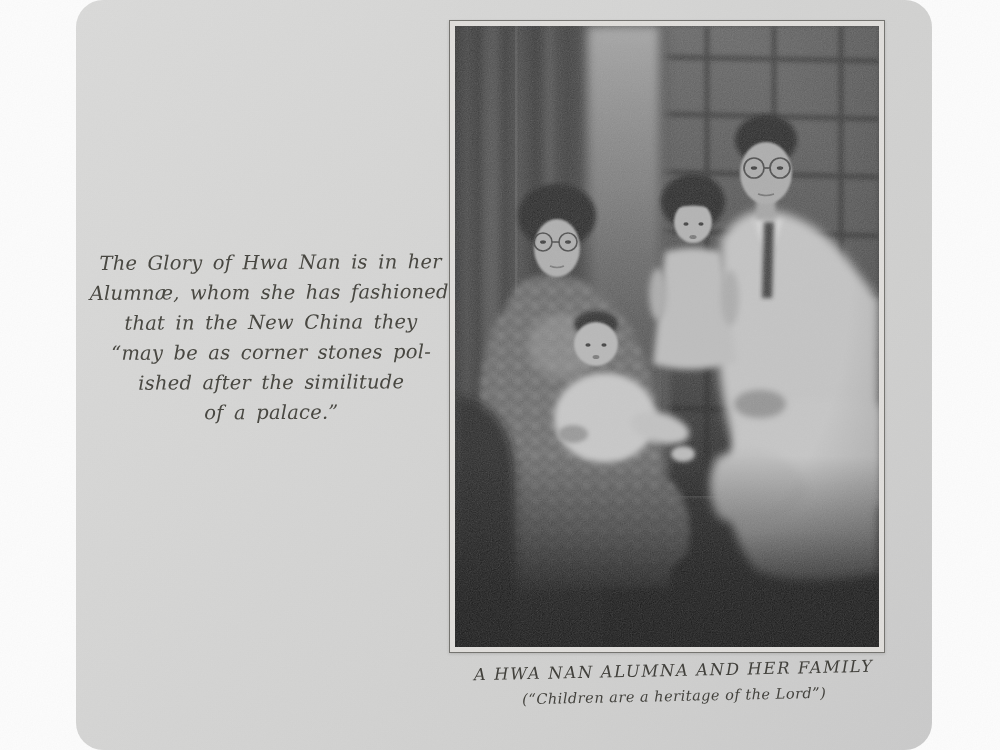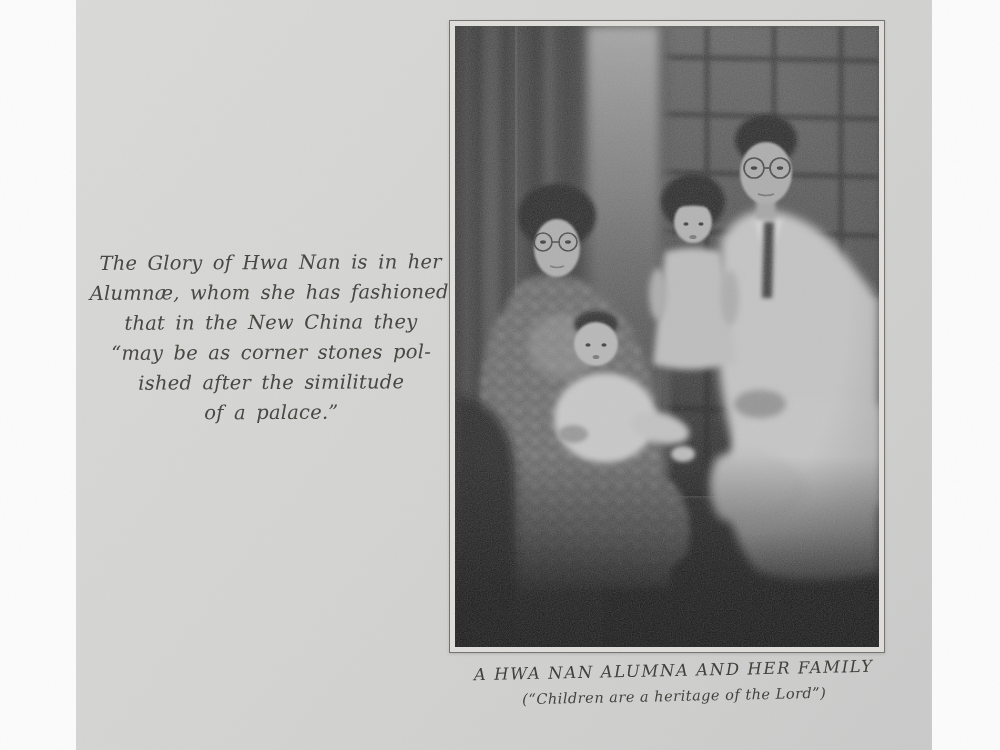--- a/index.html
+++ b/index.html
@@ -4,20 +4,21 @@
 <style>
   html,body { margin:0; padding:0; background:#ffffff; }
   .canvas {
     position:relative; width:1000px; height:750px; background:#ffffff;
     overflow:hidden; font-family:"DejaVu Serif", serif;
   }
   
   .page {
     position:absolute; left:76px; top:0; width:856px; height:750px;
     background:linear-gradient(128deg,#dcdcdb 0%, #d7d7d6 40%, #d2d2d1 72%, #cccccc 100%);
+    border-radius:27px;
   }
   
   .quote {
     position:absolute; left:14px; top:248px; width:362px;
     text-align:center; font-style:italic;
     font-size:19.5px; line-height:30px; color:#45443e;
     word-spacing:4px; letter-spacing:0.2px;
     transform:rotate(-0.3deg);
   }
   .quote-line { white-space:nowrap; }

